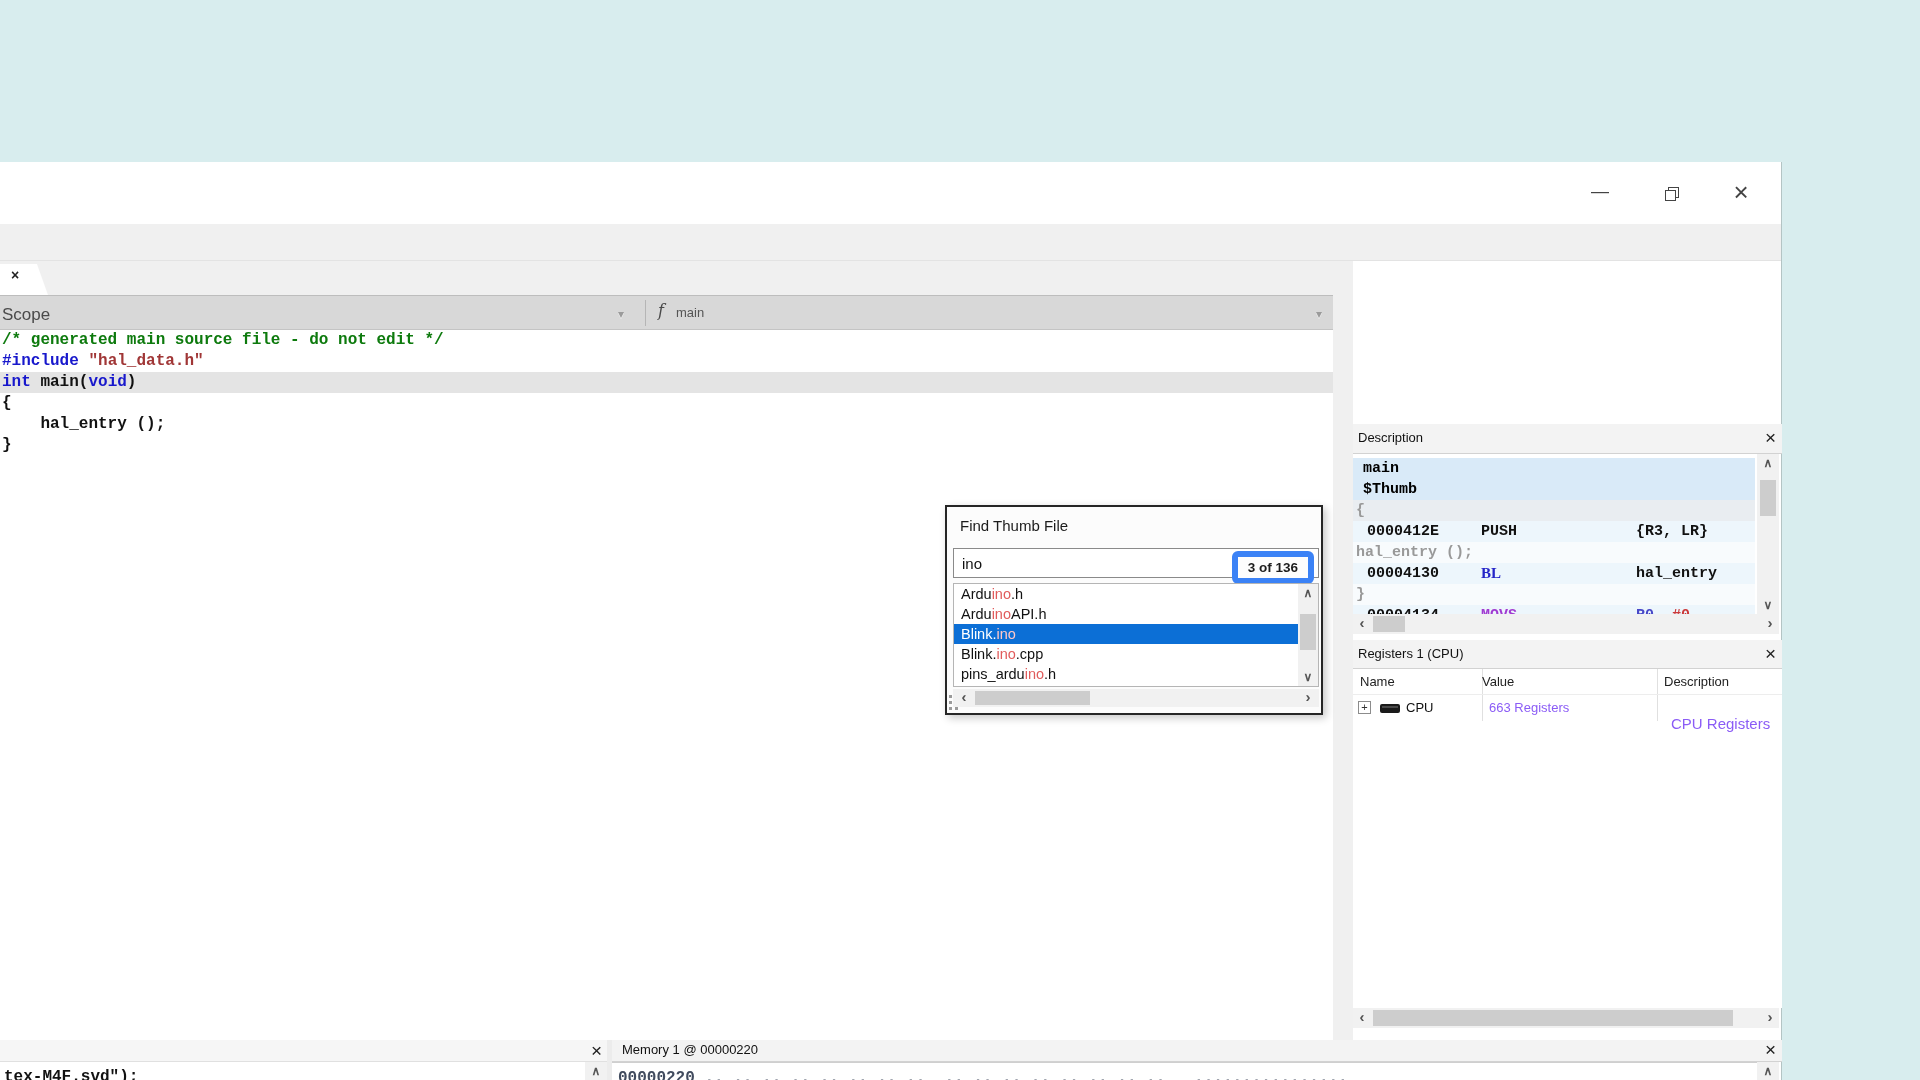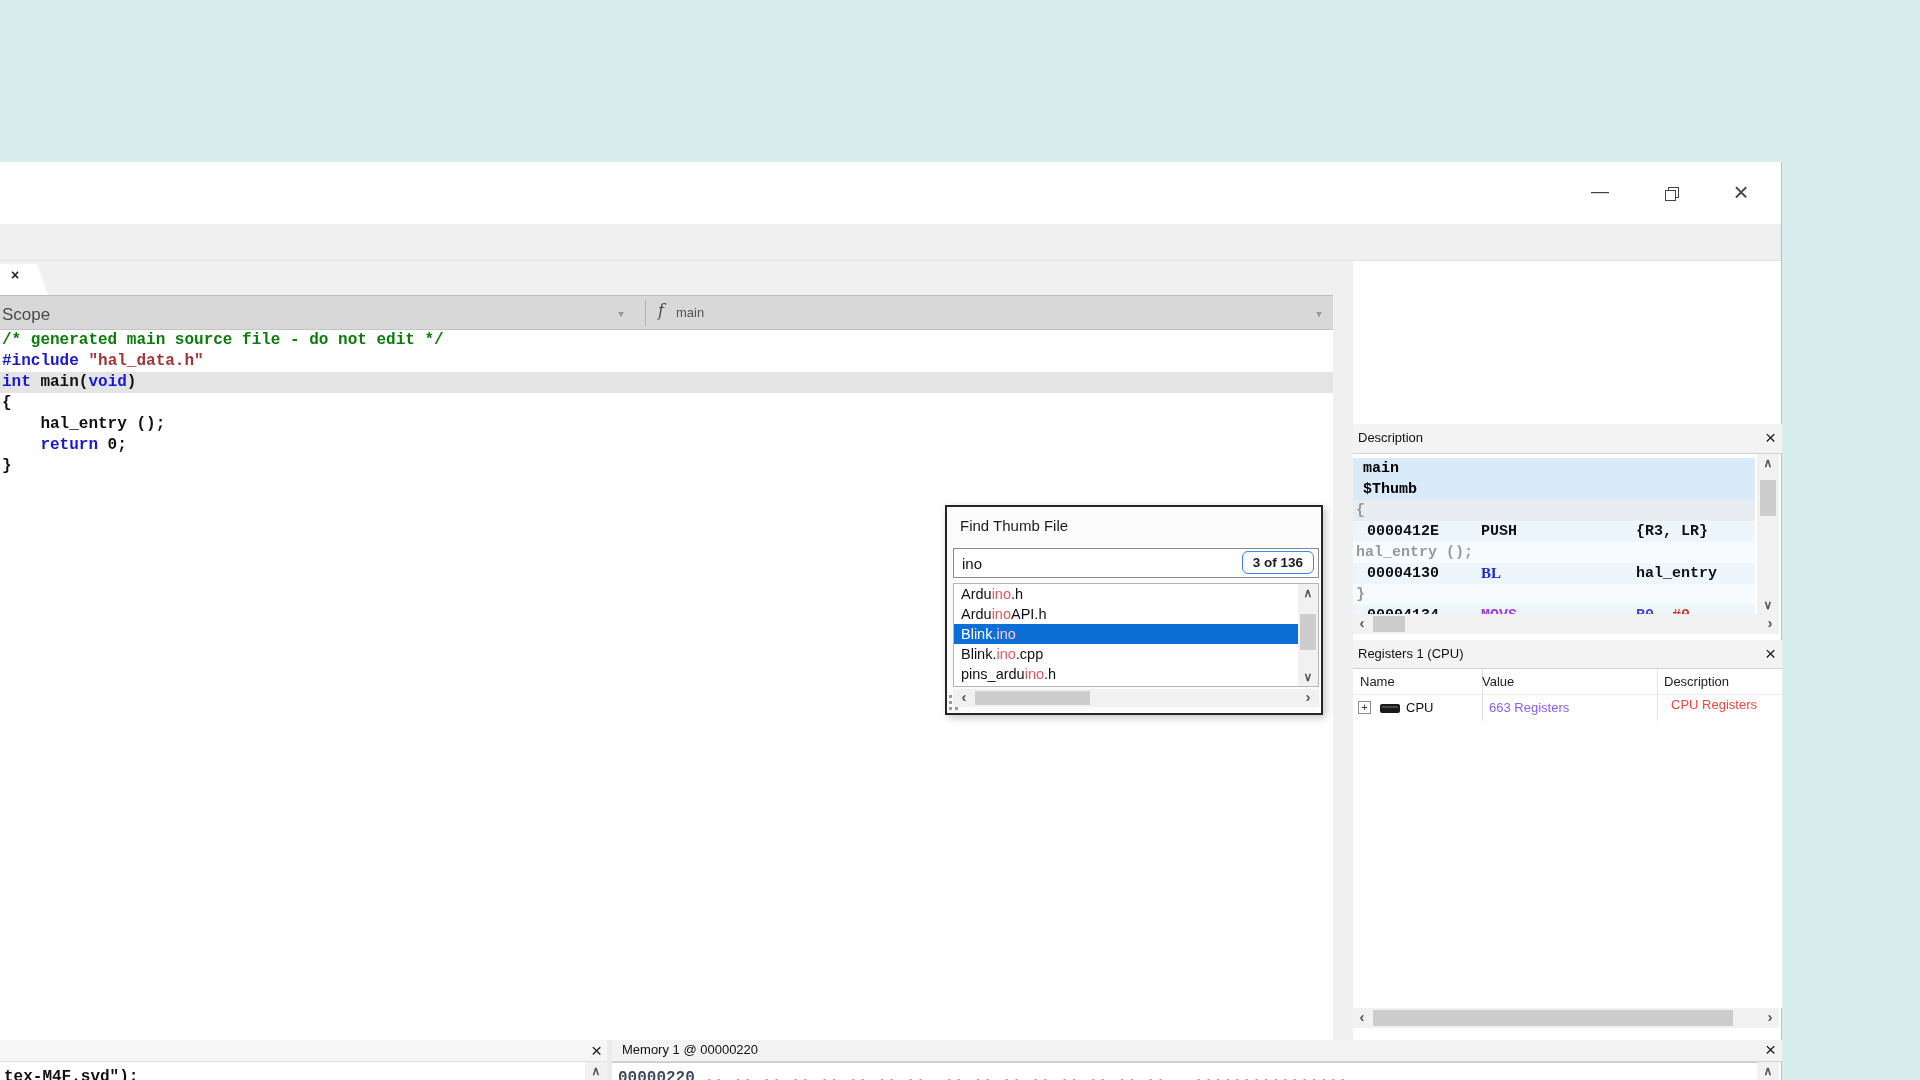--- a/index.html
+++ b/index.html
@@ -100,21 +100,21 @@
   #regs-h-name { left:7px; }
   #regs-h-value { left:129px; width:170px; text-align:left; }
   #regs-h-desc { left:311px; }
   #regs-row { position:absolute; left:0; top:26px; width:100%; height:26px; }
   #reg-expand { position:absolute; left:5px; top:6px; width:13px; height:13px; border:1px solid #8c8c8c; background:#fff;
                 font-size:11px; line-height:11px; text-align:center; color:#333; }
   #chip-icon { position:absolute; left:27px; top:9px; width:20px; height:9px; background:#1a1a1a; border-radius:2px; }
   #chip-icon::after { content:""; position:absolute; left:2px; top:2px; width:16px; height:2px; background:#4a4a4a; }
   #reg-name { position:absolute; left:53px; top:5px; font-size:13px; color:#111; }
   #reg-value { position:absolute; left:136px; top:5px; font-size:13px; color:#8b5cf6; }
-  #reg-desc { position:absolute; left:318px; top:2px; font-size:13px; color:#ef4444; }
+  #reg-desc { position:absolute; left:318px; top:20px; font-size:15px; color:#8b5cf6; }
   #regs-hscroll { left:1353px; top:846px; width:426px; height:20px; }
 
   
   #console-title { left:0; top:878px; width:612px; height:22px; background:#f6f6f6; border-bottom:1px solid #e0e0e0; }
   #console-close { right:10px; top:0px; }
   #console-body { left:0; top:900px; width:585px; height:180px; background:#ffffff; overflow:hidden; padding:5px 0 0 4px; }
   .con-line { height:21px; line-height:21px; font-size:16px; white-space:pre; color:#111; }
   #console-vscroll { left:585px; top:900px; width:22px; height:180px; }
   #bottom-div { left:607px; top:878px; width:5px; height:202px; background:#ececec; }
 
@@ -125,21 +125,21 @@
   .mem-row { height:21px; line-height:21px; font-size:16px; white-space:pre; color:#414b5e; }
   #memory-cursor { left:702px; top:906px; width:22px; height:19px; background:#ececec; }
   #memory-vscroll { left:1757px; top:900px; width:22px; height:180px; }
 
   
   #find-dialog { left:945px; top:343px; width:378px; height:210px; background:#fcfcfc;
                  border:2px solid #262626; box-shadow:3px 3px 8px rgba(0,0,0,0.22); }
   #find-title { position:absolute; left:13px; top:10px; font-size:15px; color:#1c1c1c; }
   #find-input-row { position:absolute; left:6px; top:41px; width:366px; height:30px; background:#ffffff; border:1px solid #8a8a8a; }
   #find-query { position:absolute; left:8px; top:6px; font-size:15px; color:#111; }
-  #find-count { position:absolute; right:4px; top:2px; padding:3px 10px; border:1px solid #3b82f6; border-radius:6px;
+  #find-count { position:absolute; right:4px; top:2px; padding:3px 10px; border:6px solid #3b82f6; border-radius:6px;
                 background:#fdfdfd; font-size:13.5px; font-weight:bold; color:#1c1c1c; }
   #find-list { position:absolute; left:6px; top:76px; width:366px; height:104px; background:#ffffff; border:1px solid #b5b5b5; overflow:hidden; }
   .find-item { position:relative; height:20px; line-height:20px; font-size:14.5px; padding-left:7px; white-space:pre; color:#111; }
   .find-item .fm { color:#e05c5c; }
   .find-item.selected { background:#0c6fd6; color:#ffffff; }
   .find-item.selected .fm { color:#ffc9c9; }
   #find-list-vscroll { position:absolute; right:0; top:0; width:20px; height:102px; background:#f1f1f1; }
   #find-hscroll { position:absolute; left:6px; top:182px; width:366px; height:18px; background:#f1f1f1; }
   #find-grip { position:absolute; left:2px; top:186px; width:12px; height:20px; }
   #find-grip span { position:absolute; width:2.5px; height:2.5px; background:#9a9a9a; }
@@ -172,21 +172,20 @@
     <span id="func-name">main</span>
     <span id="func-dd" class="dd-arrow">▾</span>
   </div>
 
   <div id="code-area" class="abs mono">
       <div class="code-line"><span class="c-comment">/* generated main source file - do not edit */</span></div>
       <div class="code-line"><span class="c-keyword">#include </span><span class="c-string">"hal_data.h"</span></div>
       <div class="code-line highlight"><span class="c-keyword">int </span><span class="c-plain">main(</span><span class="c-keyword">void</span><span class="c-plain">)</span></div>
       <div class="code-line"><span class="c-plain">{</span></div>
       <div class="code-line"><span class="c-plain">    hal_entry ();</span></div>
-      <div class="code-line"><span class="c-plain">    </span><span class="c-keyword">return</span><span class="c-plain"> 0;</span></div>
       <div class="code-line"><span class="c-plain">}</span></div>
     </div>
 
   <div id="v-splitter" class="abs"></div>
 
   <div id="disasm-title" class="abs panel-title">
     <span class="pt-text">Description</span>
     <span class="panel-close">×</span>
   </div>
   <div id="disasm-body" class="abs mono">

